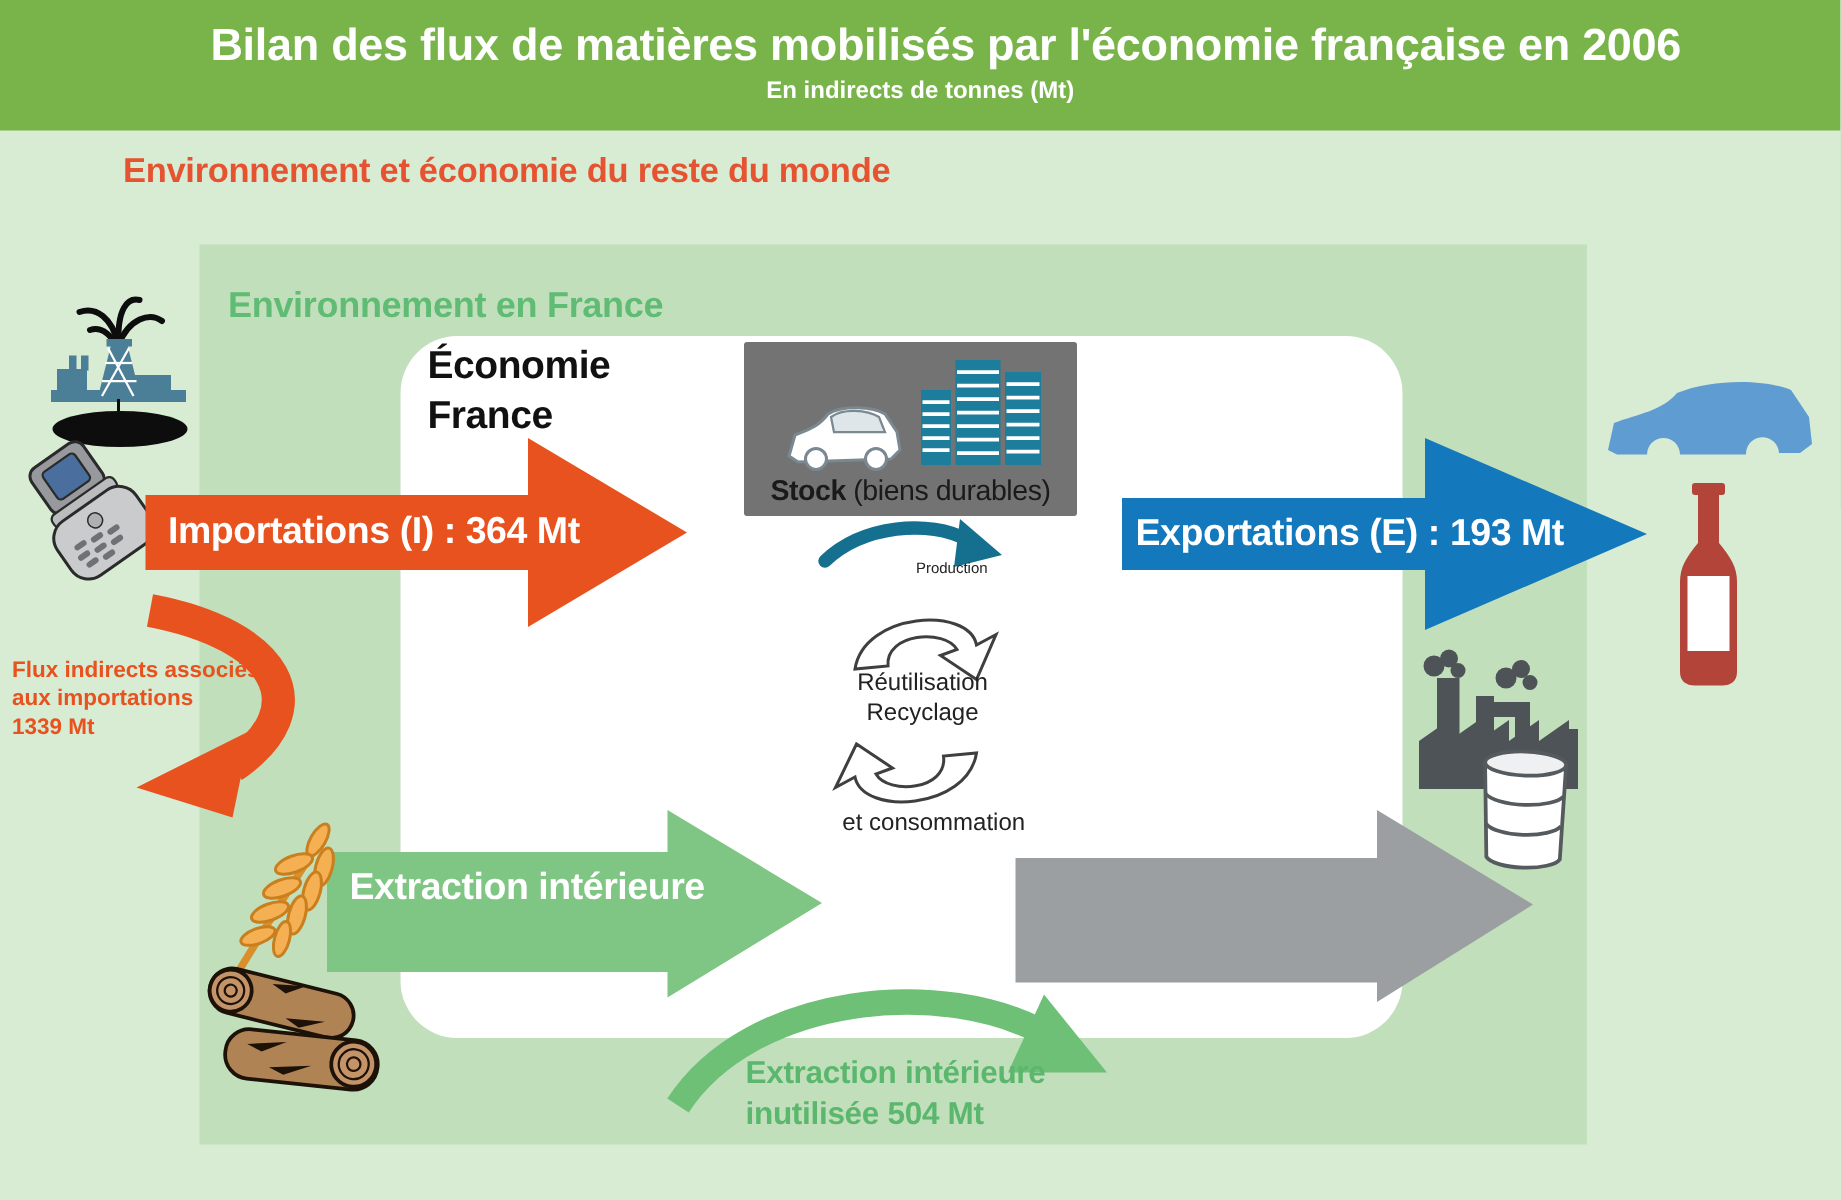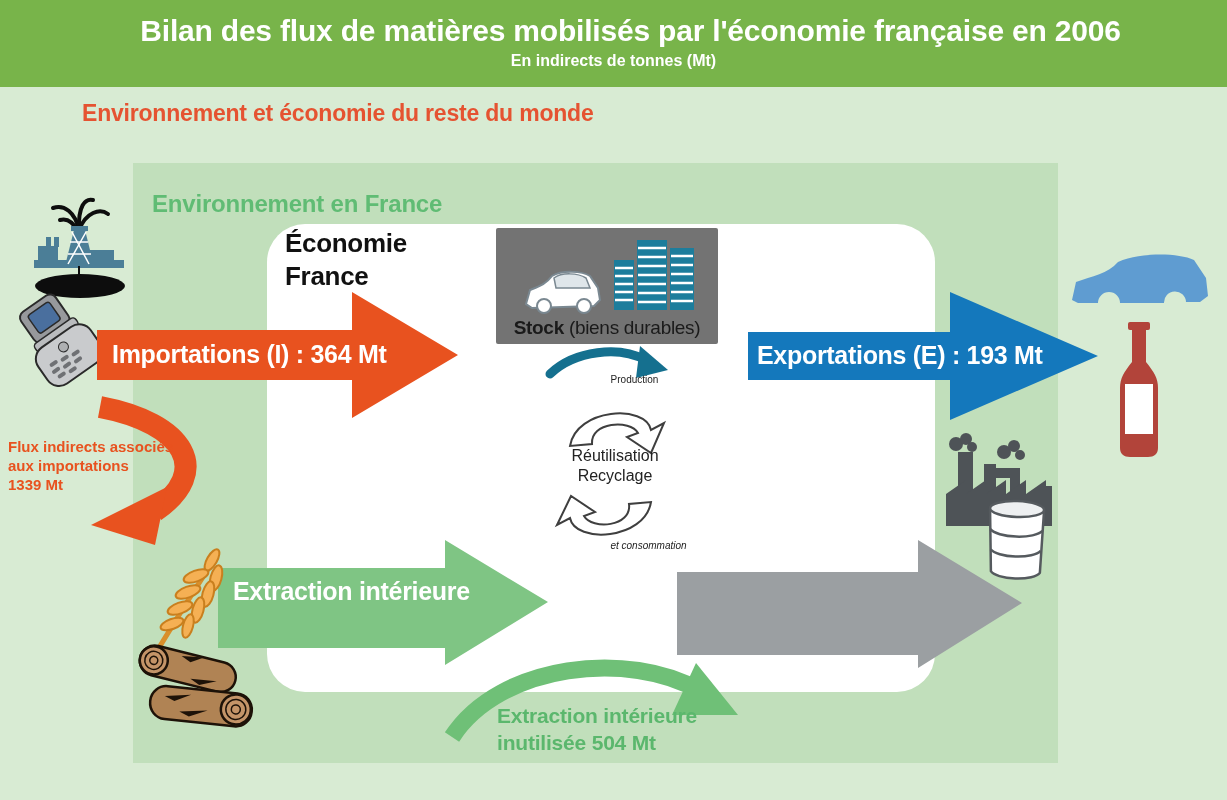--- a/index.html
+++ b/index.html
@@ -18,21 +18,21 @@
 
   .white-box { left:267px; top:224px; width:668px; height:468px; background:#ffffff; border-radius:38px; }
   .economy-label { left:285px; top:227px; font-size:26px; font-weight:bold; color:#111; line-height:33px; letter-spacing:-0.3px; }
 
   .stock-box { left:496px; top:228px; width:222px; height:116px; background:#737373; border-radius:2px; }
   .stock-caption { position:absolute; left:0; bottom:5px; width:100%; text-align:center; font-size:19px; color:#1a1a1a; letter-spacing:-0.3px; }
 
   .cycle-text { color:#222; text-align:center; }
   .t-production { left:572px; top:374px; width:125px; font-size:10px; }
   .t-reuse { left:535px; top:446px; width:160px; font-size:16px; line-height:20px; }
-  .t-consume { left:571px; top:540px; width:155px; font-size:10px;font-style:italic; }
+  .t-consume { left:545px; top:540px; width:155px; font-size:16px; }
 
   .flow-label { color:#fff; font-weight:bold; white-space:nowrap; letter-spacing:-0.3px; }
   .t-import { left:112px; top:340px; font-size:25px; }
   .t-export { left:757px; top:341px; font-size:25px; }
   .t-extract { left:233px; top:575px; font-size:25px; line-height:33px; }
   .t-emit { left:687px; top:579px; font-size:23px; line-height:32px; }
   .t-emit .sub { font-weight:normal; }
   .t-indirect { left:8px; top:437px; width:172px; font-size:15px; font-weight:bold; color:#e8521f; line-height:19px; }
   .t-unused { left:497px; top:702px; font-size:21px; font-weight:bold; color:#5bb76d; line-height:27px; letter-spacing:-0.2px; }
 

